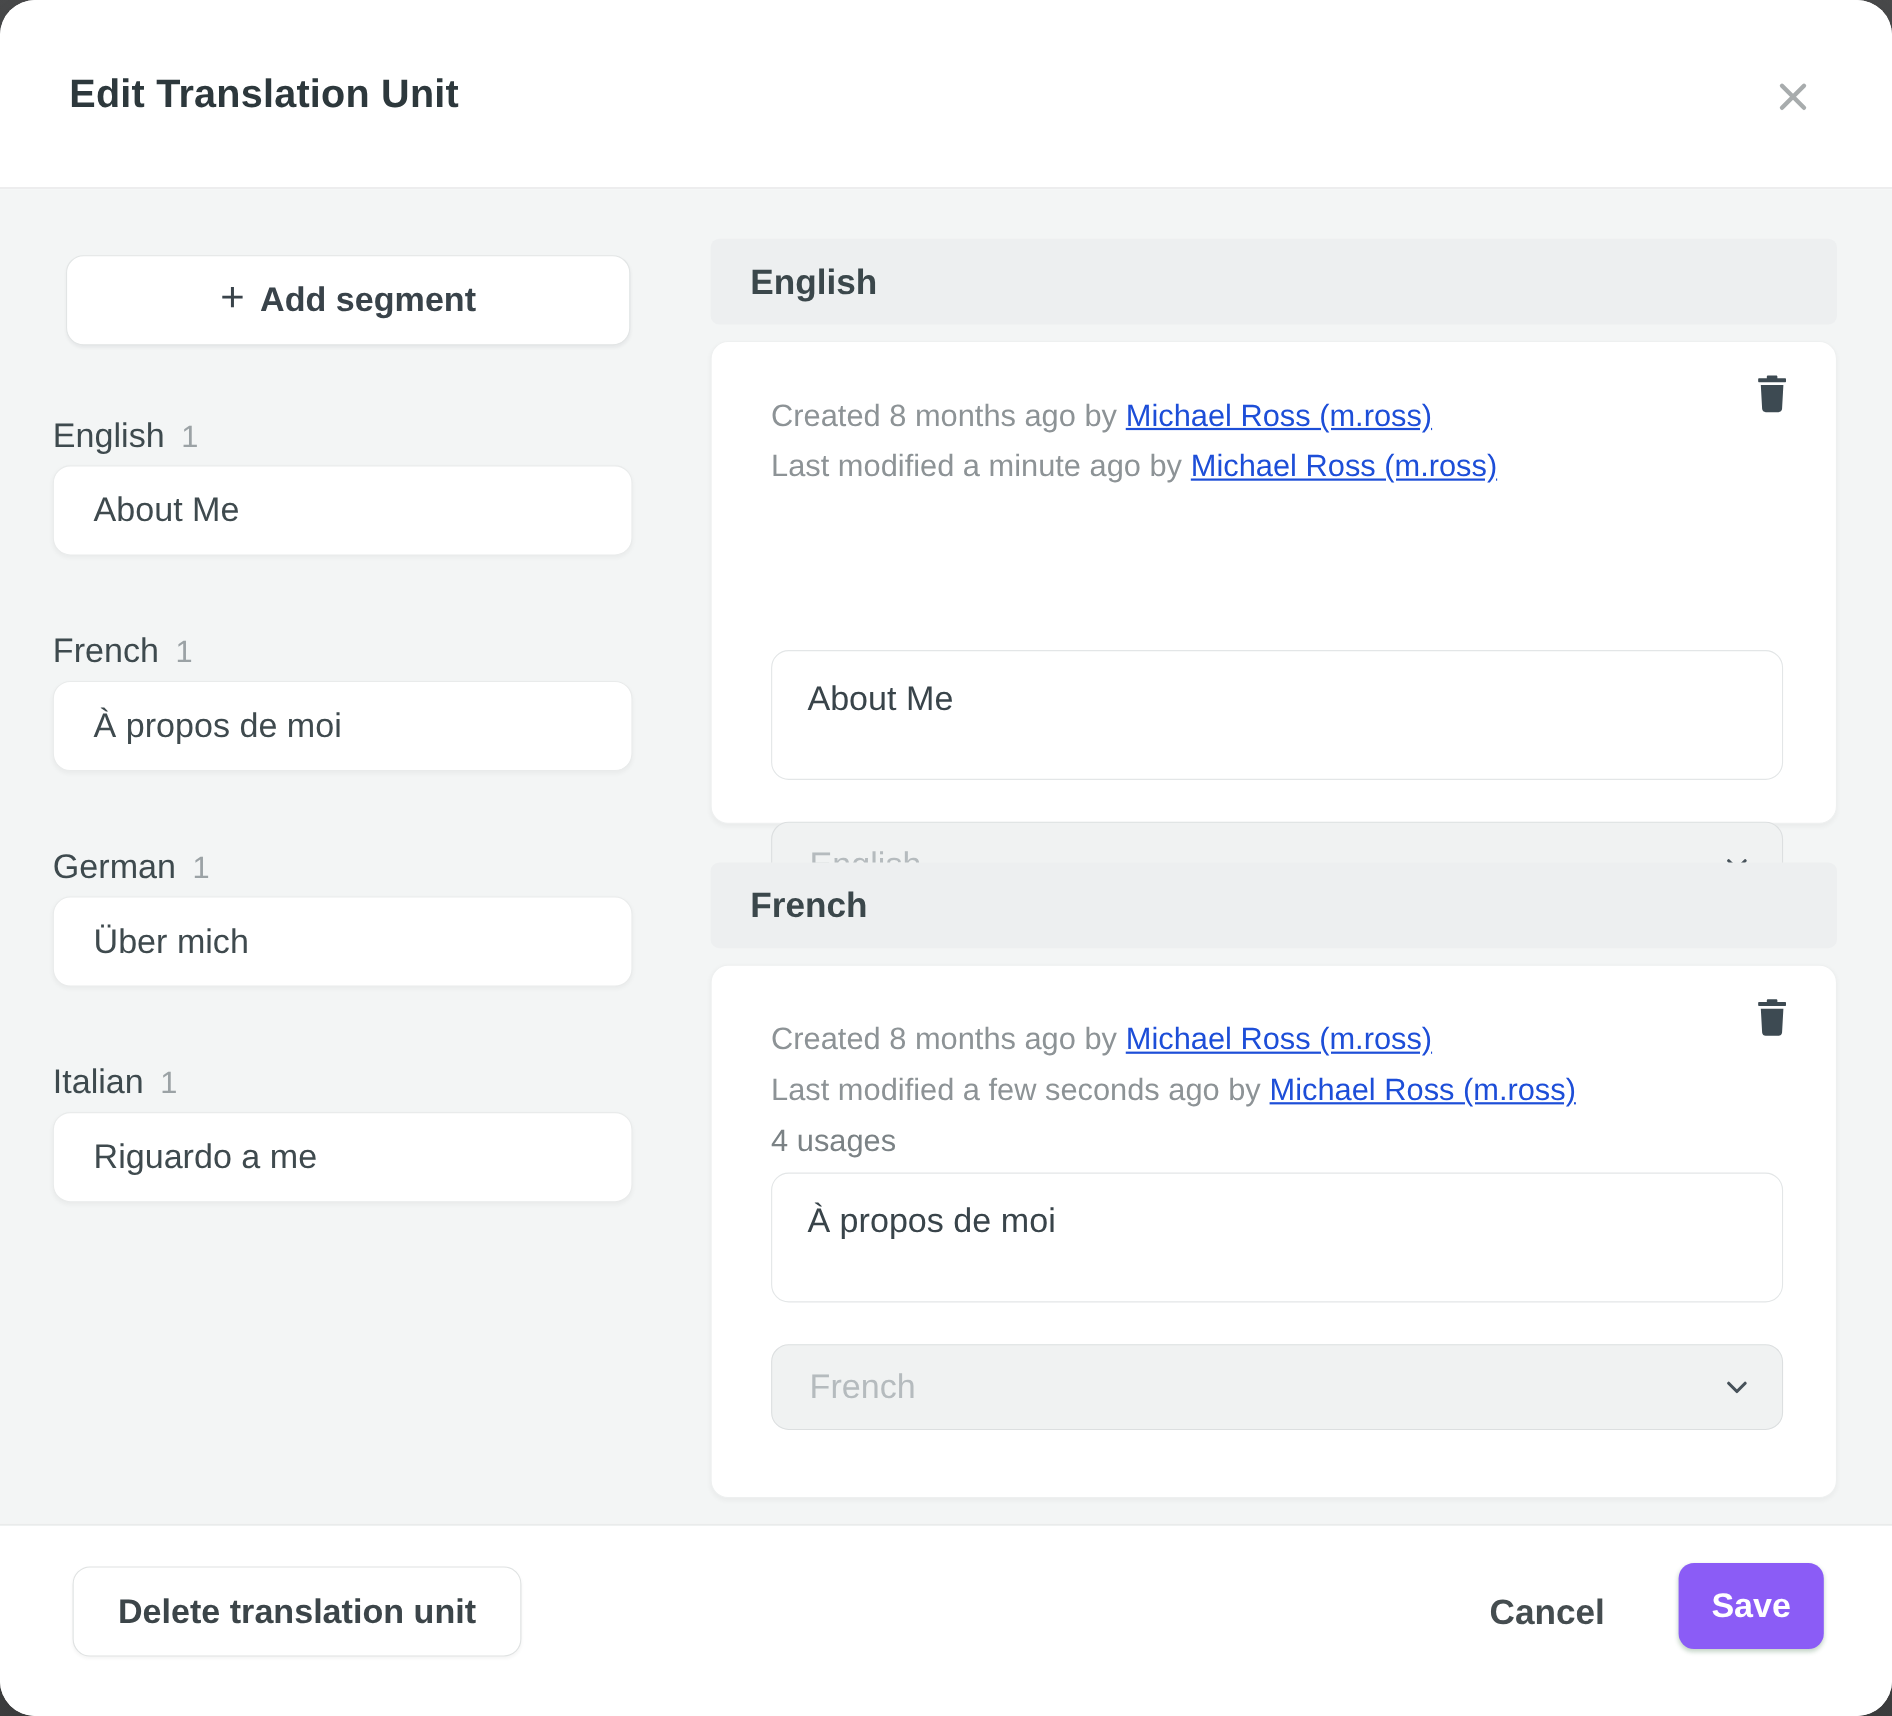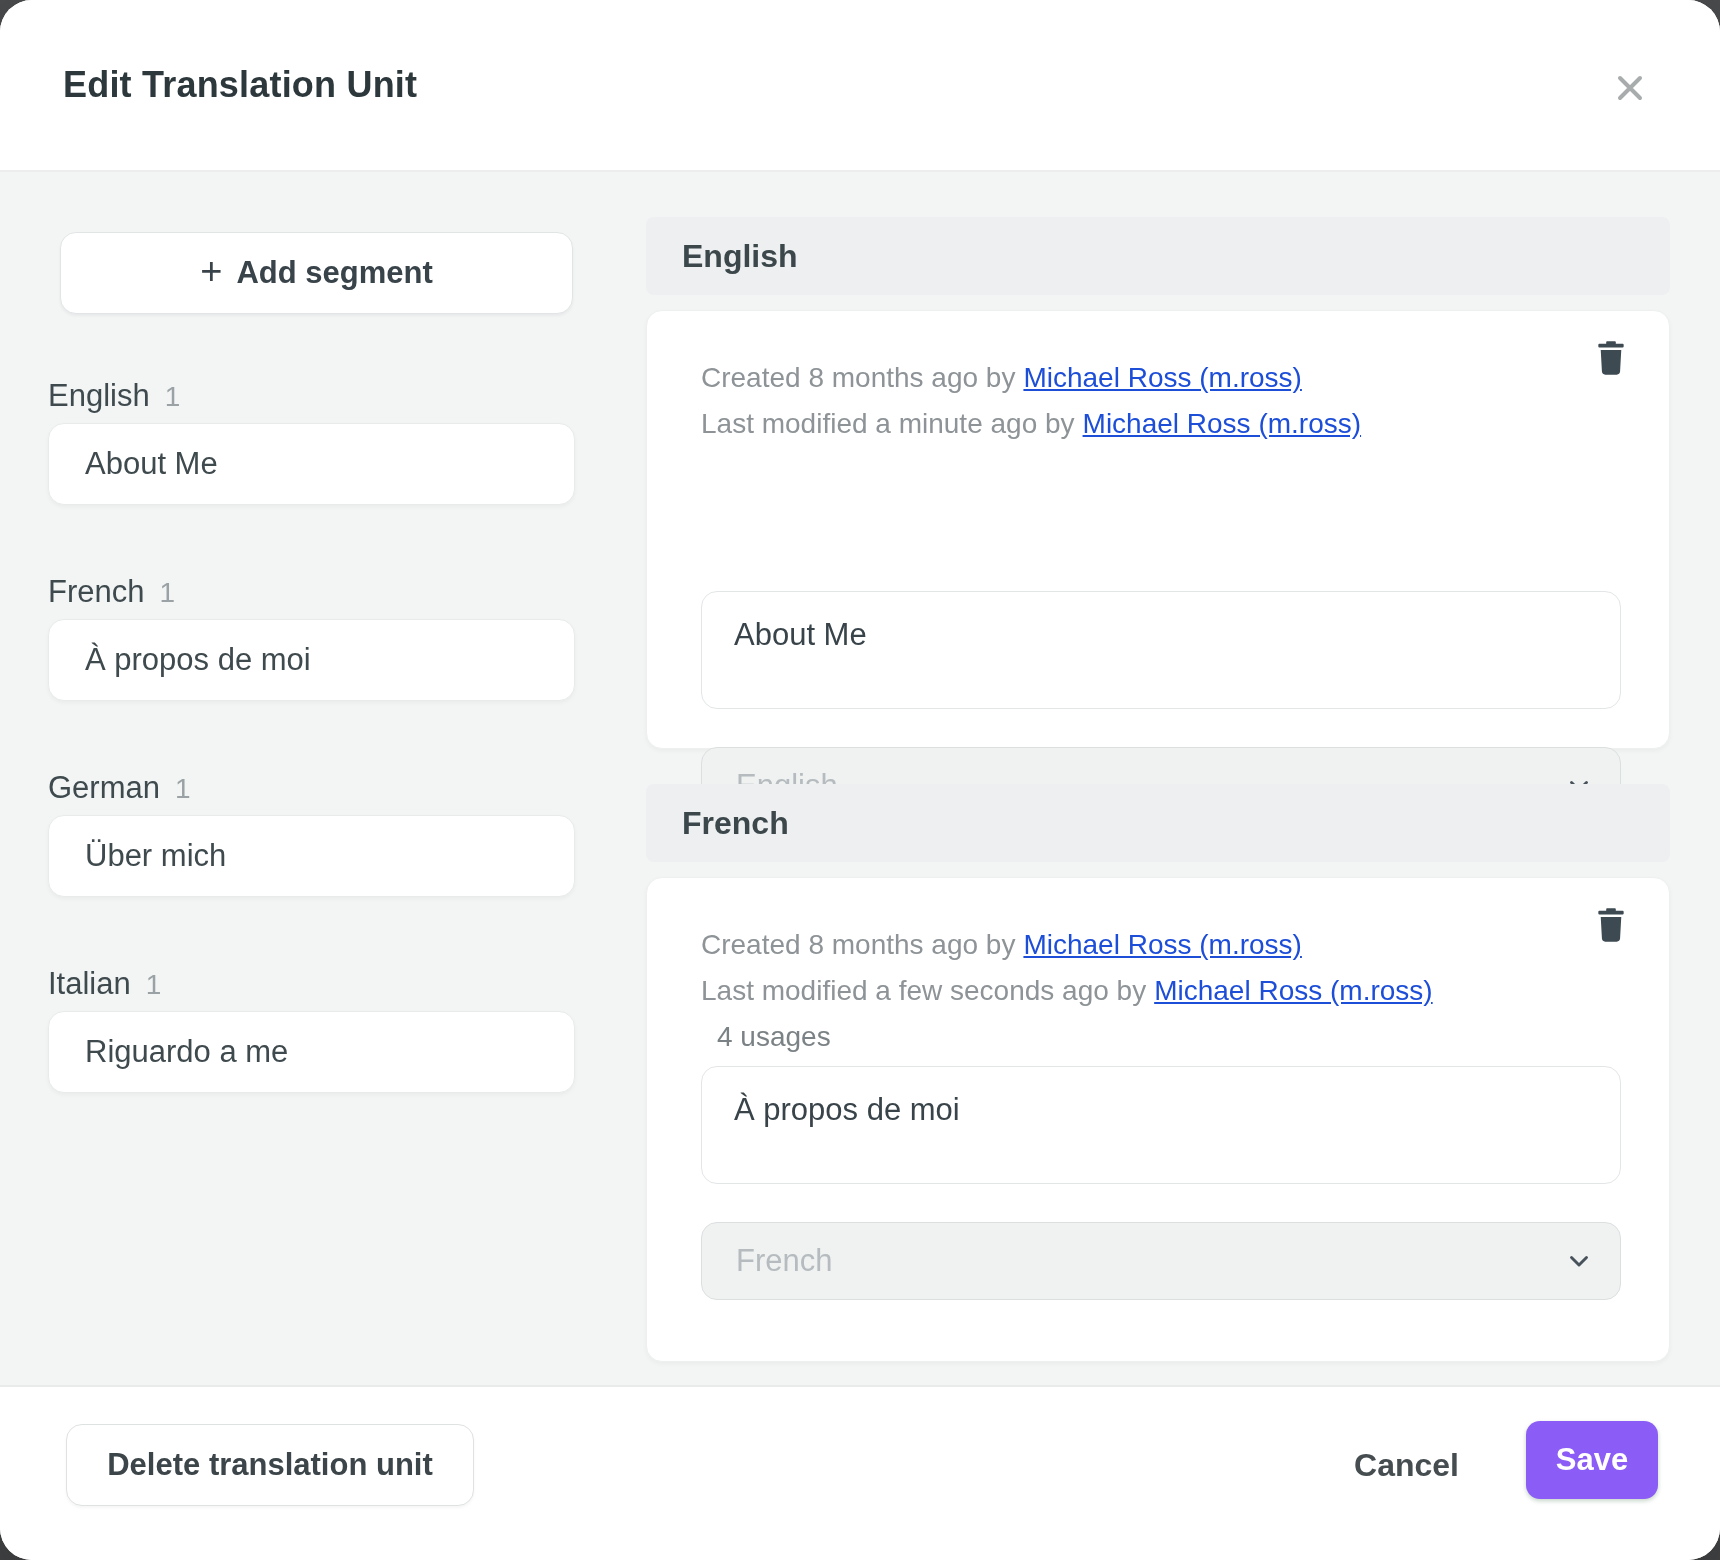--- a/index.html
+++ b/index.html
@@ -81,21 +81,21 @@
   }
   .card-0 { top:138px; height:439px; }
   .card-1 { top:705px; height:485px; }
   .trash-btn {
     position:absolute; right:38px; top:28px; width:40px; height:46px;
     background:none; border:none; cursor:pointer; padding:0;
     display:flex; align-items:flex-start; justify-content:center;
   }
   .meta { position:absolute; left:54px; top:44px; right:110px; font-size:28px; line-height:46px; color:#8d9396; }
   .meta-user { color:#1d4ed8; margin-left:8px;text-decoration:underline; }
-  .meta-usages { color:#7b8285;margin-left:16px; }
+  .meta-usages { color:#7b8285; }
   .seg-textarea {
     position:absolute; left:54px; width:920px; height:118px;
     background:#ffffff; border:1px solid #e3e6e7; border-radius:16px;
     padding:24px 32px; font-family:inherit; font-size:31px; color:#39444a;
     resize:none; outline:none; line-height:1.25;
   }
   .card-0 .seg-textarea { top:280px; }
   .card-1 .seg-textarea { top:188px; }
   .lang-select {
     position:absolute; left:54px; width:920px; height:78px;

